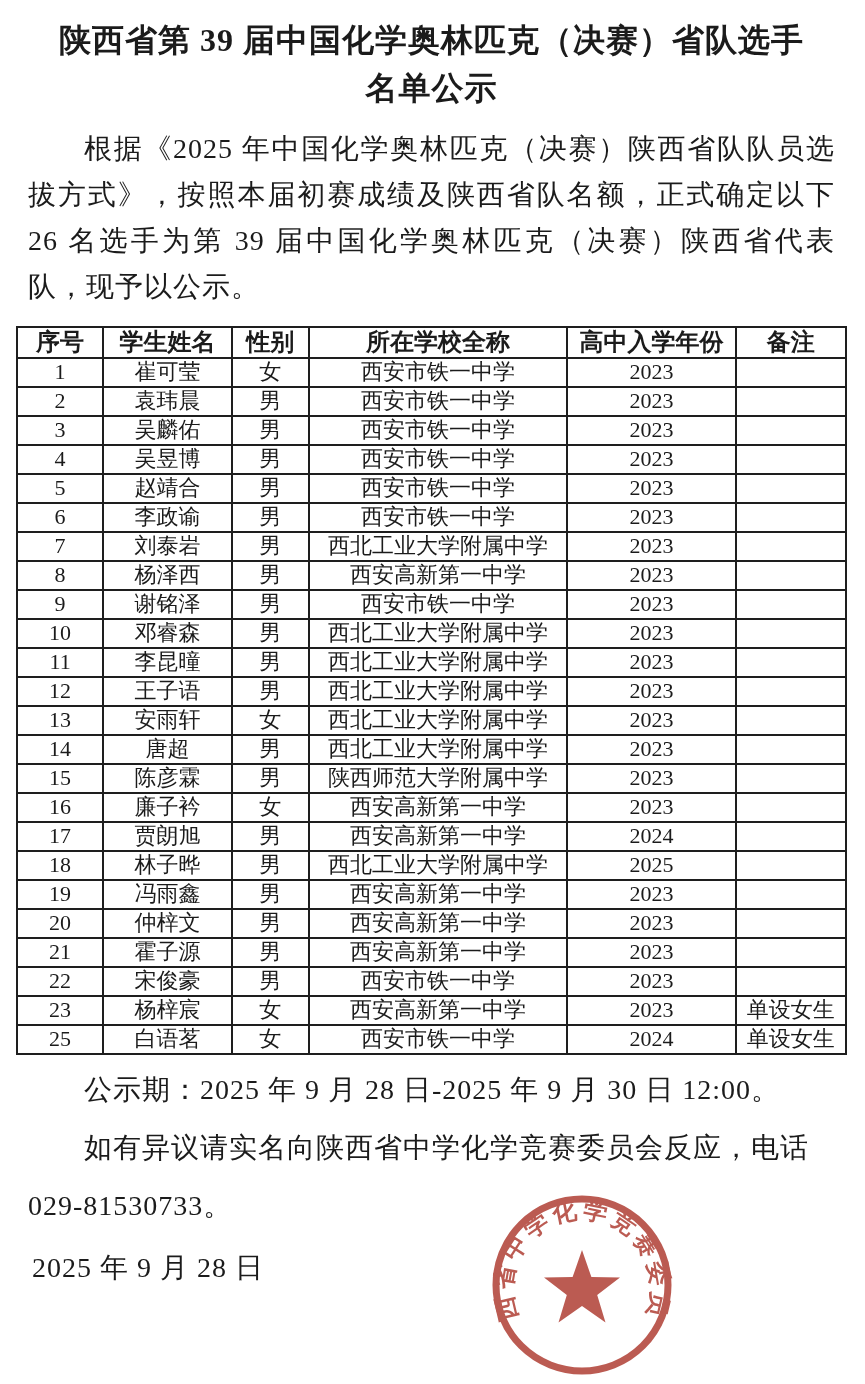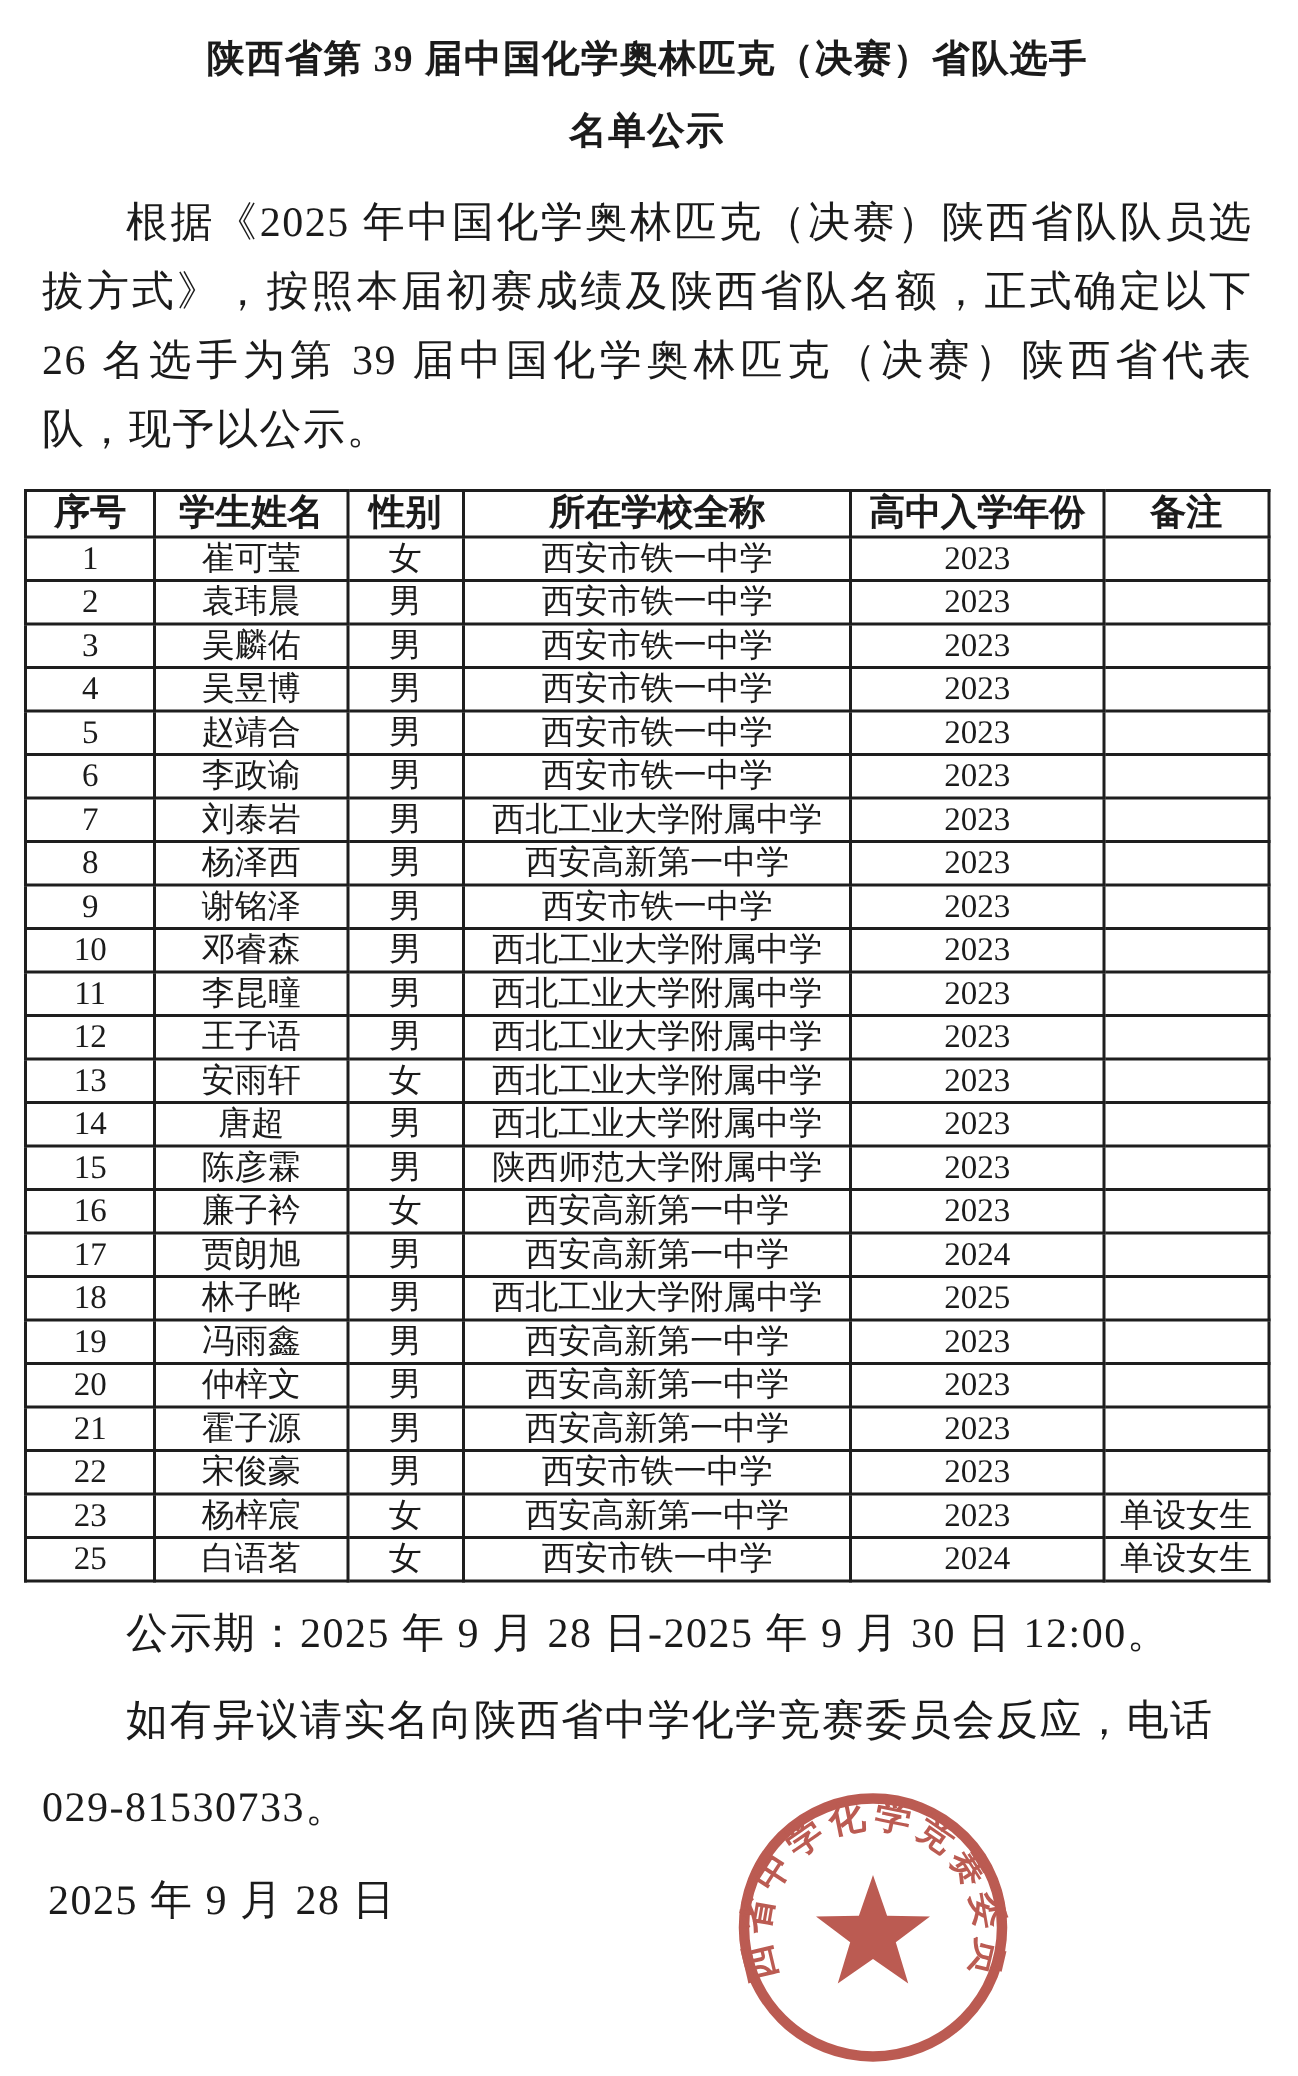--- a/index.html
+++ b/index.html
@@ -3,21 +3,21 @@
 <meta charset="utf-8">
 <style>
   html,body{margin:0;padding:0;}
   body{
     width:865px;height:1384px;position:relative;overflow:hidden;
     background:#ffffff;color:#1b1b1b;
     font-family:"Liberation Serif", serif;
   }
   .page{padding:16px 18px 0 16px;}
   .title{
-    font-size:25px;font-weight:bold;text-align:center;
+    font-size:32px;font-weight:bold;text-align:center;
     line-height:48px;margin:0 0 14px 0;letter-spacing:1px;
   }
   .para{font-size:28px;line-height:46px;margin:12px;text-align:justify;letter-spacing:1px;}
   .indent{text-indent:2em;}
   .intro{margin-bottom:16px;}
   table{width:100%;border-collapse:collapse;table-layout:fixed;margin:0 0 10px 0;}
   th,td{
     border:2px solid #1e1e1e;text-align:center;vertical-align:middle;
     padding:0;height:27px;font-size:22px;line-height:1.1;overflow:hidden;white-space:nowrap;
   }

